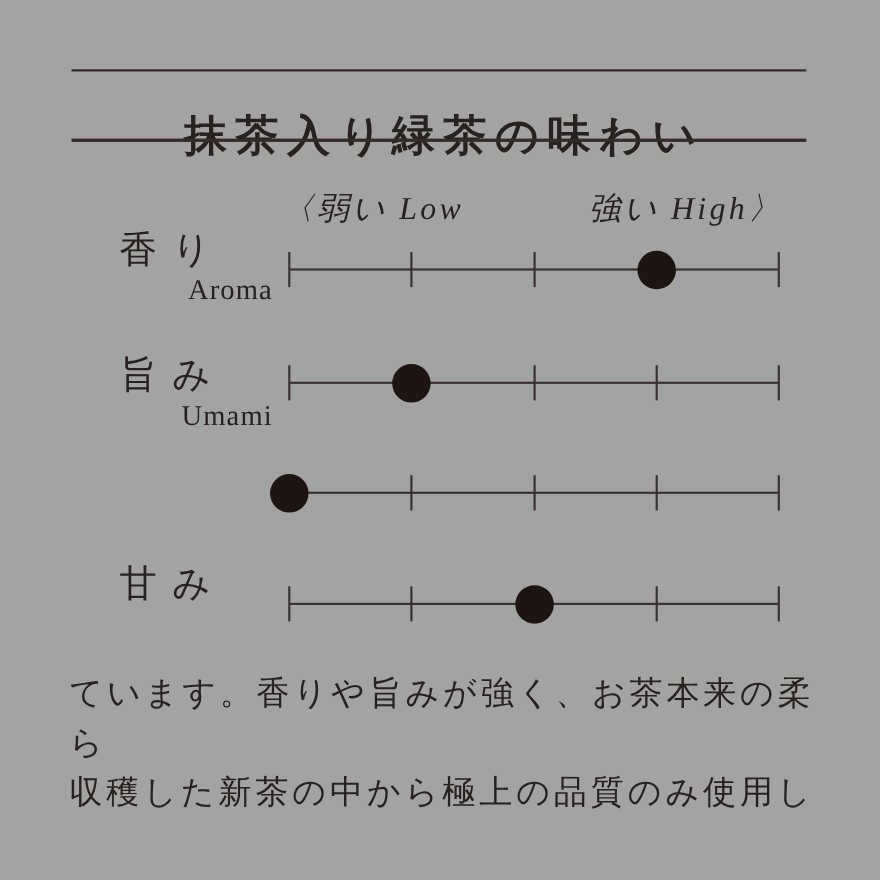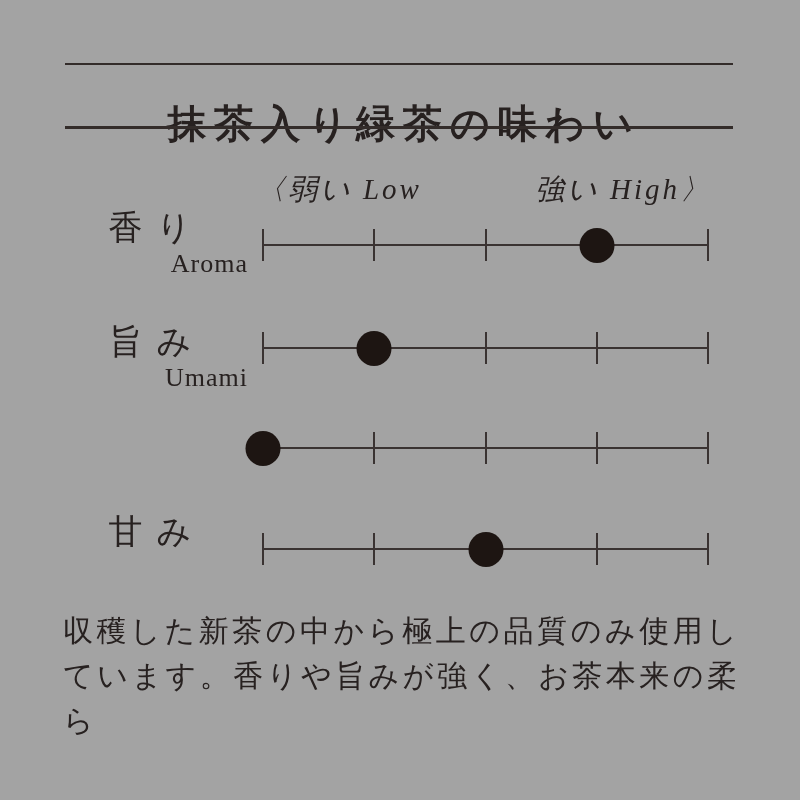--- a/index.html
+++ b/index.html
@@ -177,17 +177,17 @@
   <div class="track track-3">
     <div class="tick t0"></div>
     <div class="tick t1"></div>
     <div class="tick t2"></div>
     <div class="tick t3"></div>
     <div class="tick t4"></div>
     <div class="dot" style="left: 50%;"></div>
   </div>
 
   <div class="desc">
+    <div class="fill">ています。香りや旨みが強く、お茶本来の柔ら</div>
     <div class="fill">収穫した新茶の中から極上の品質のみ使用し</div>
-    <div class="fill">ています。香りや旨みが強く、お茶本来の柔ら</div>
   </div>
 
 </div>
 
 </body></html>

